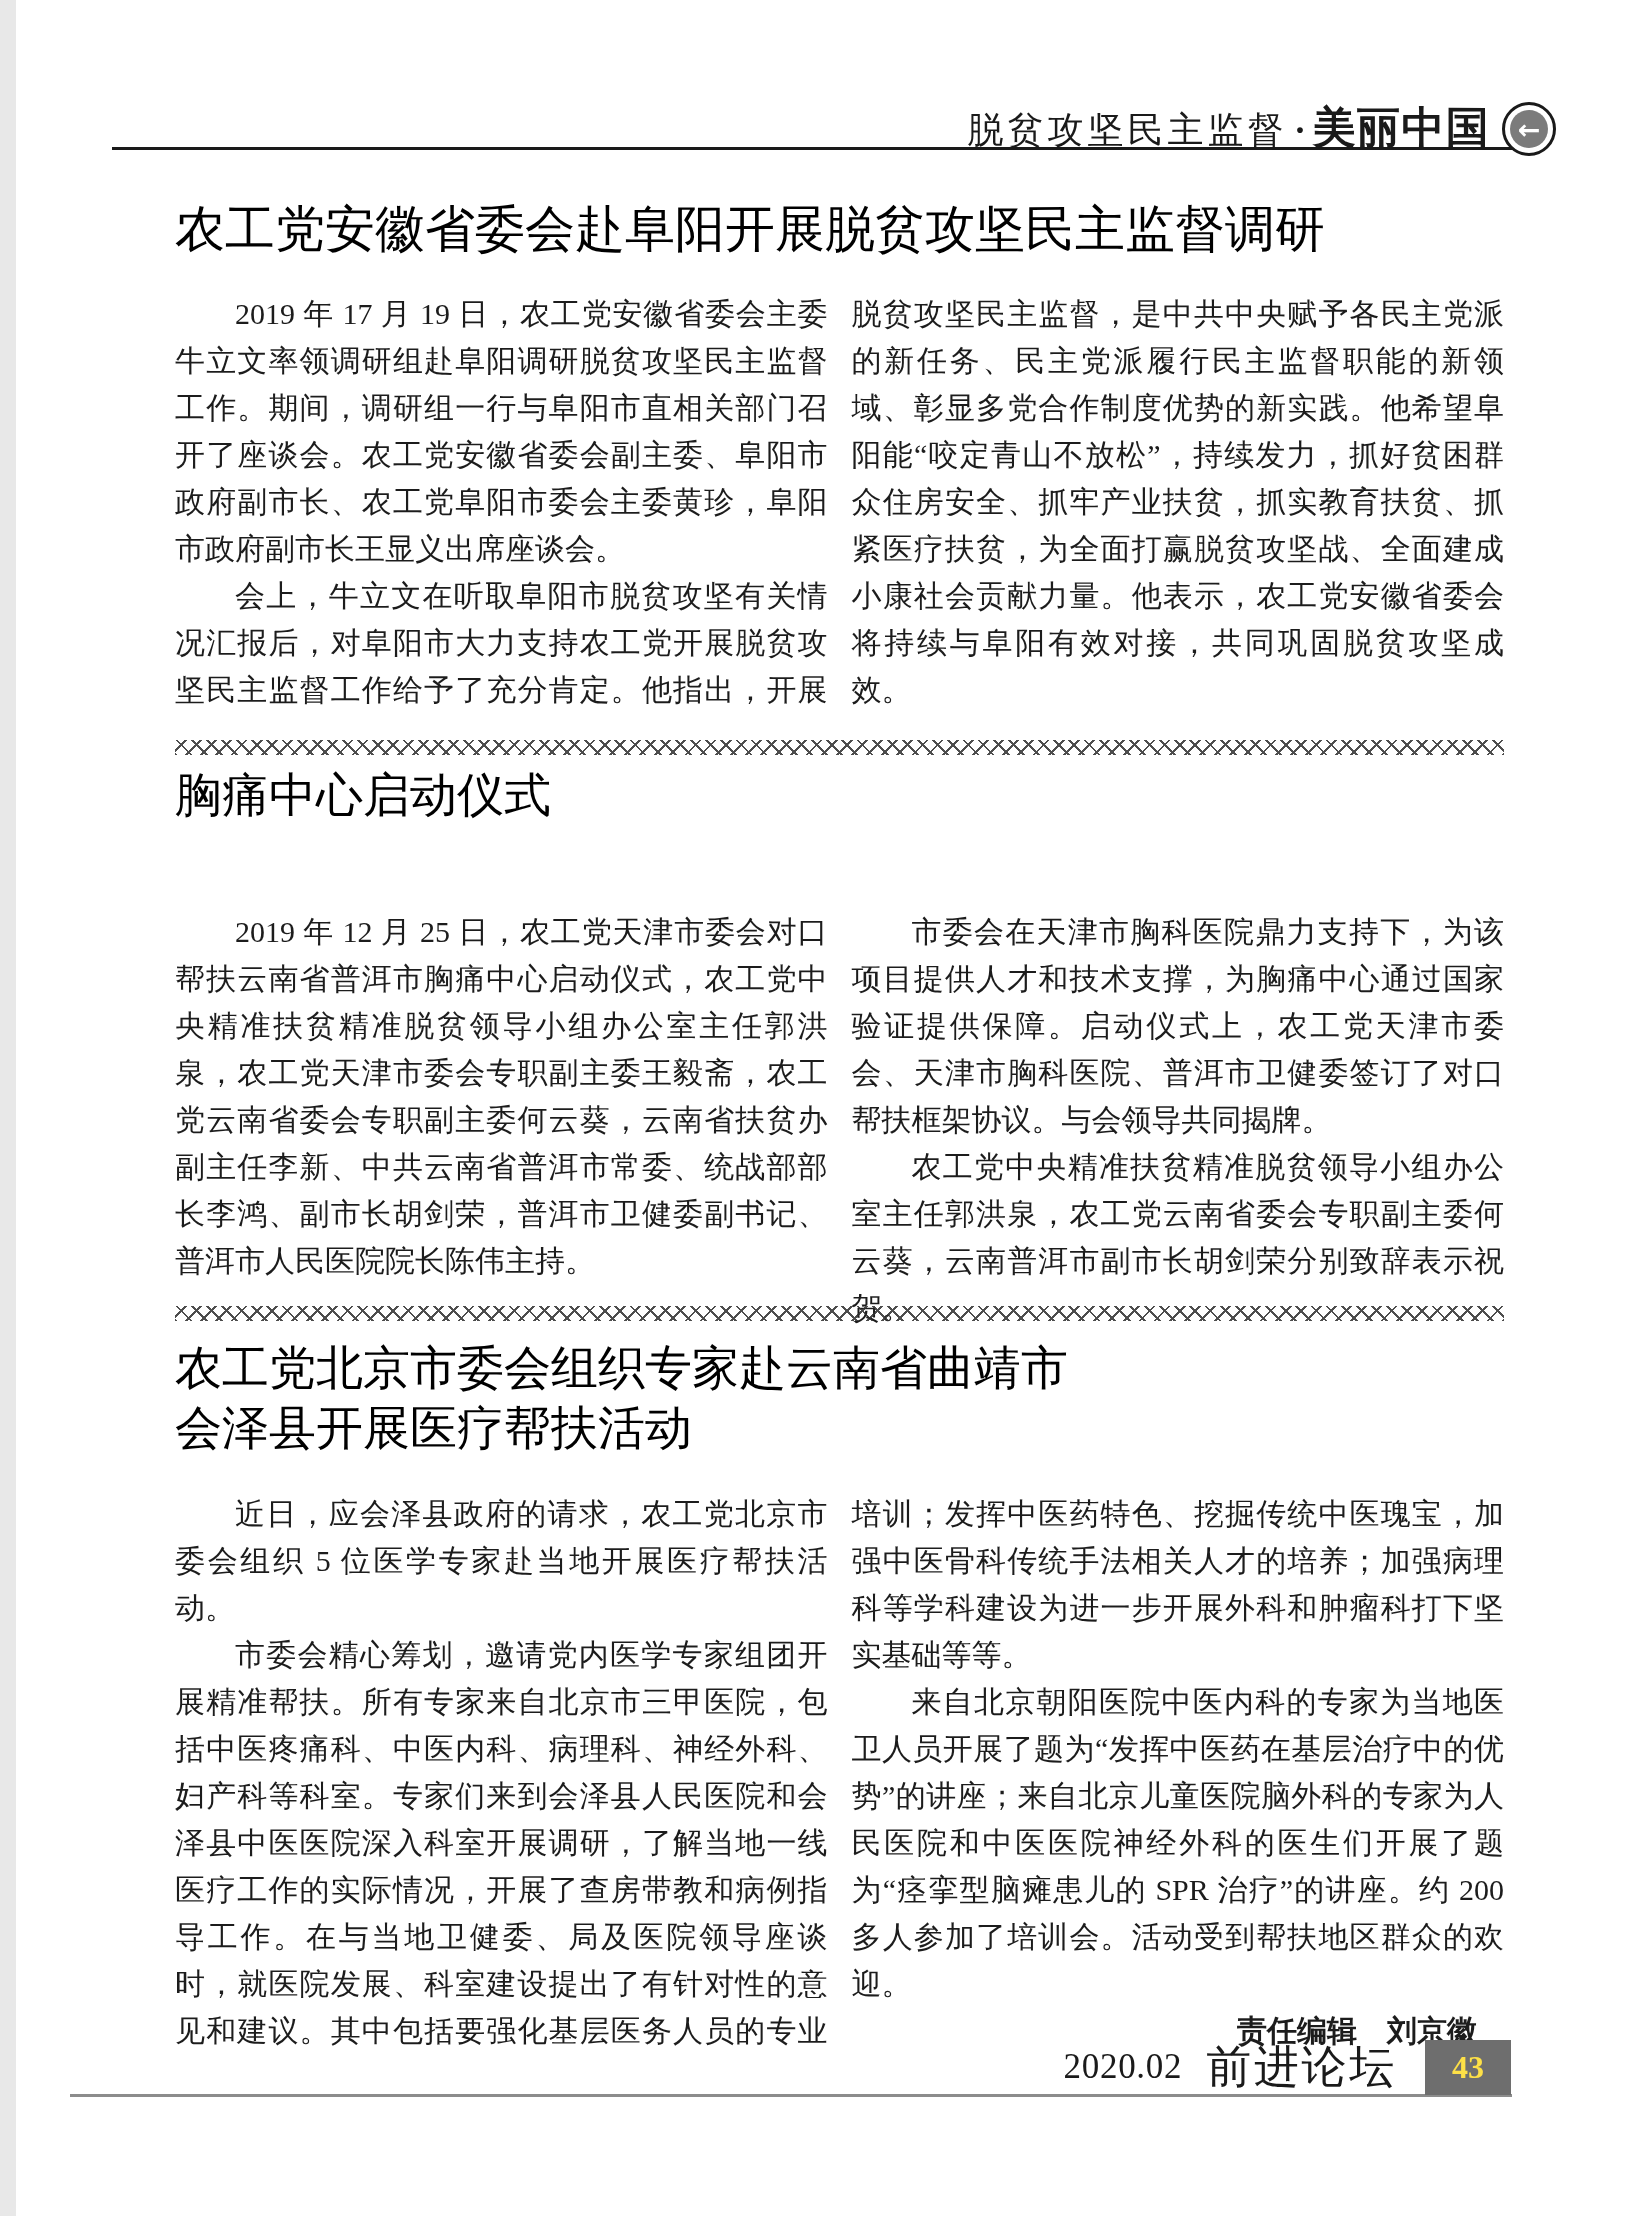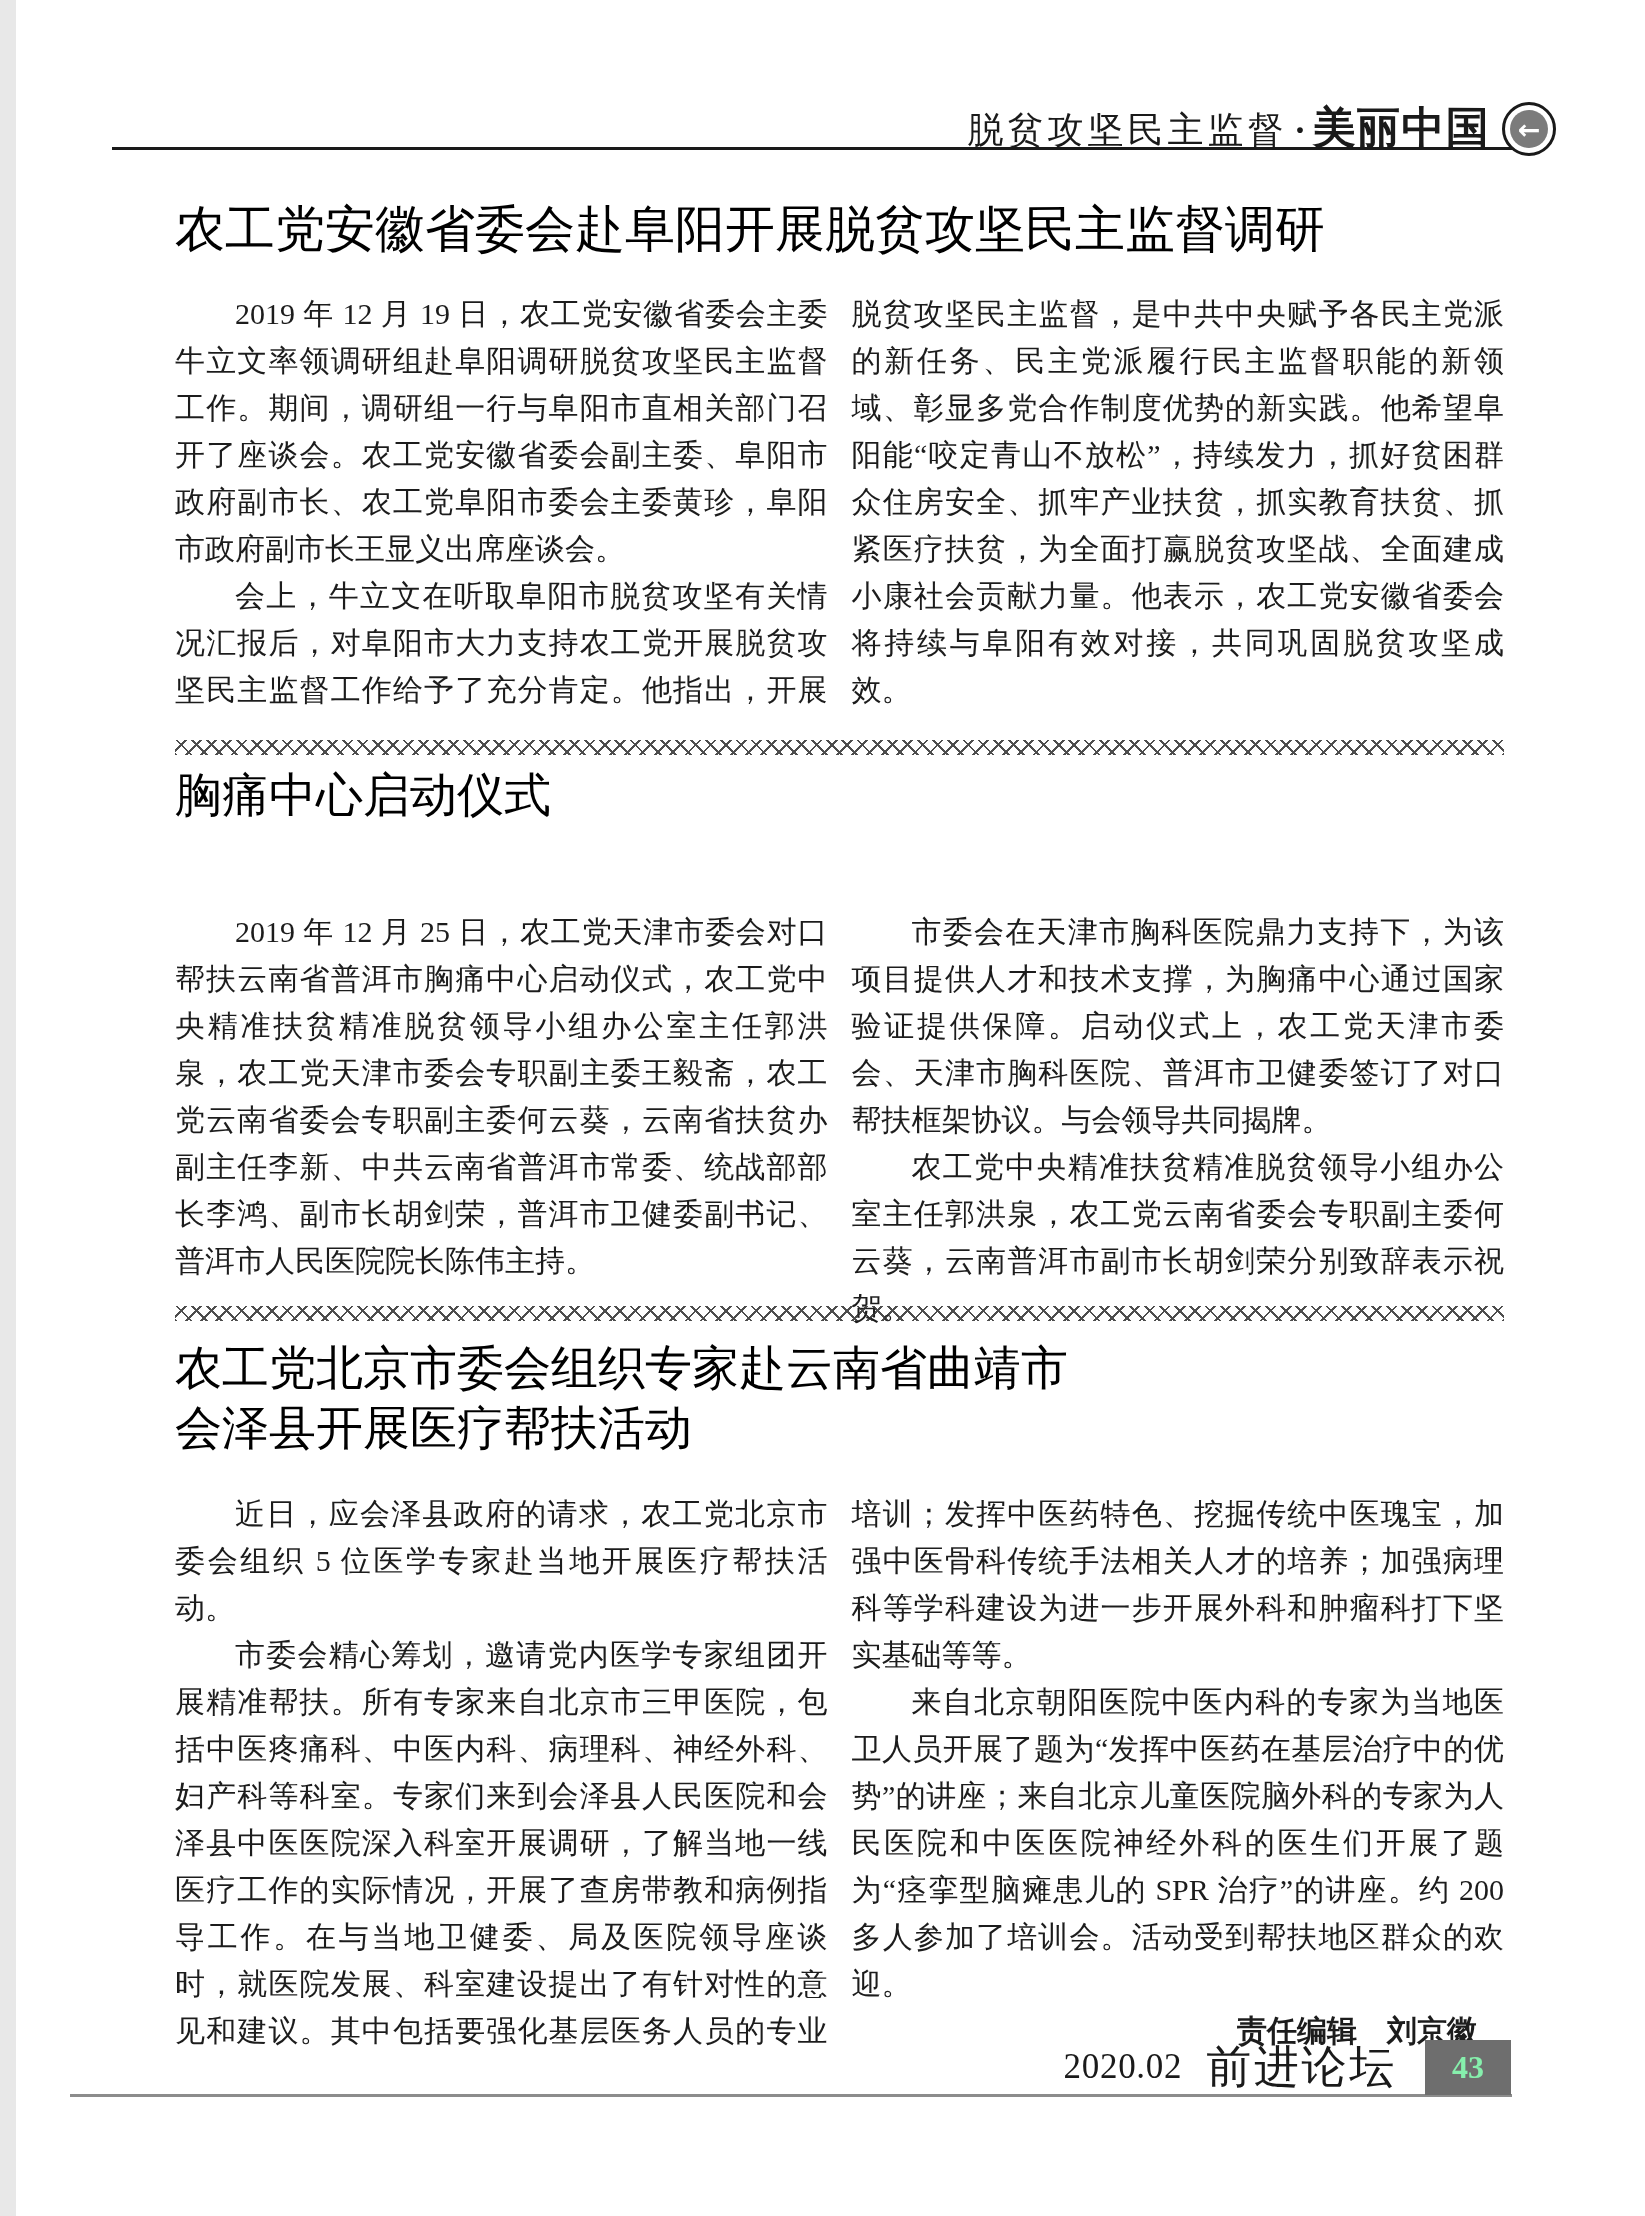--- a/index.html
+++ b/index.html
@@ -87,21 +87,21 @@
     display:flex;align-items:center;
   }
   .footer-issue{
     font-size:35px;letter-spacing:0.7px;
     font-family:"Liberation Serif","DejaVu Serif",serif;
   }
   .footer-journal{
     font-size:45px;font-weight:400;margin-left:24px;letter-spacing:2.7px;
   }
   .footer-pagebox{
-    width:86px;height:55px;background:#6e6e6e;color:#86efac;
+    width:86px;height:55px;background:#6e6e6e;color:#fde047;
     display:flex;align-items:center;justify-content:center;
     font-size:32px;font-weight:700;margin-left:28px;
     font-family:"Liberation Serif","DejaVu Serif",serif;
   }
 </style>
 </head>
 <body>
 
 <div class="page">
 
@@ -110,21 +110,21 @@
     <span class="hl-kai">脱贫攻坚民主监督</span>
     <span class="hl-dot">·</span>
     <span class="hl-bold">美丽中国</span>
   </div>
   <div class="back-icon-outer">
     <div class="back-icon-inner">←</div>
   </div>
 
   <div class="art-title t1">农工党安徽省委会赴阜阳开展脱贫攻坚民主监督调研</div>
   <div class="art-body b1">
-    <p>2019 年 12 月 19 日，农工党安徽省委会主委牛立文率领调研组赴阜阳调研脱贫攻坚民主监督工作。期间，调研组一行与阜阳市直相关部门召开了座谈会。农工党安徽省委会副主委、阜阳市政府副市长、农工党阜阳市委会主委黄珍，阜阳市政府副市长王显义出席座谈会。</p>
+    <p>2019 年 17 月 19 日，农工党安徽省委会主委牛立文率领调研组赴阜阳调研脱贫攻坚民主监督工作。期间，调研组一行与阜阳市直相关部门召开了座谈会。农工党安徽省委会副主委、阜阳市政府副市长、农工党阜阳市委会主委黄珍，阜阳市政府副市长王显义出席座谈会。</p>
     <p>会上，牛立文在听取阜阳市脱贫攻坚有关情况汇报后，对阜阳市大力支持农工党开展脱贫攻坚民主监督工作给予了充分肯定。他指出，开展脱贫攻坚民主监督，是中共中央赋予各民主党派的新任务、民主党派履行民主监督职能的新领域、彰显多党合作制度优势的新实践。他希望阜阳能“咬定青山不放松”，持续发力，抓好贫困群众住房安全、抓牢产业扶贫，抓实教育扶贫、抓紧医疗扶贫，为全面打赢脱贫攻坚战、全面建成小康社会贡献力量。他表示，农工党安徽省委会将持续与阜阳有效对接，共同巩固脱贫攻坚成效。</p>
   </div>
 
   <div class="divider d1"></div>
 
   <div class="art-title t2">
     <div>胸痛中心启动仪式</div>
   </div>
   <div class="art-body b2">
     <p>2019 年 12 月 25 日，农工党天津市委会对口帮扶云南省普洱市胸痛中心启动仪式，农工党中央精准扶贫精准脱贫领导小组办公室主任郭洪泉，农工党天津市委会专职副主委王毅斋，农工党云南省委会专职副主委何云葵，云南省扶贫办副主任李新、中共云南省普洱市常委、统战部部长李鸿、副市长胡剑荣，普洱市卫健委副书记、普洱市人民医院院长陈伟主持。</p>

